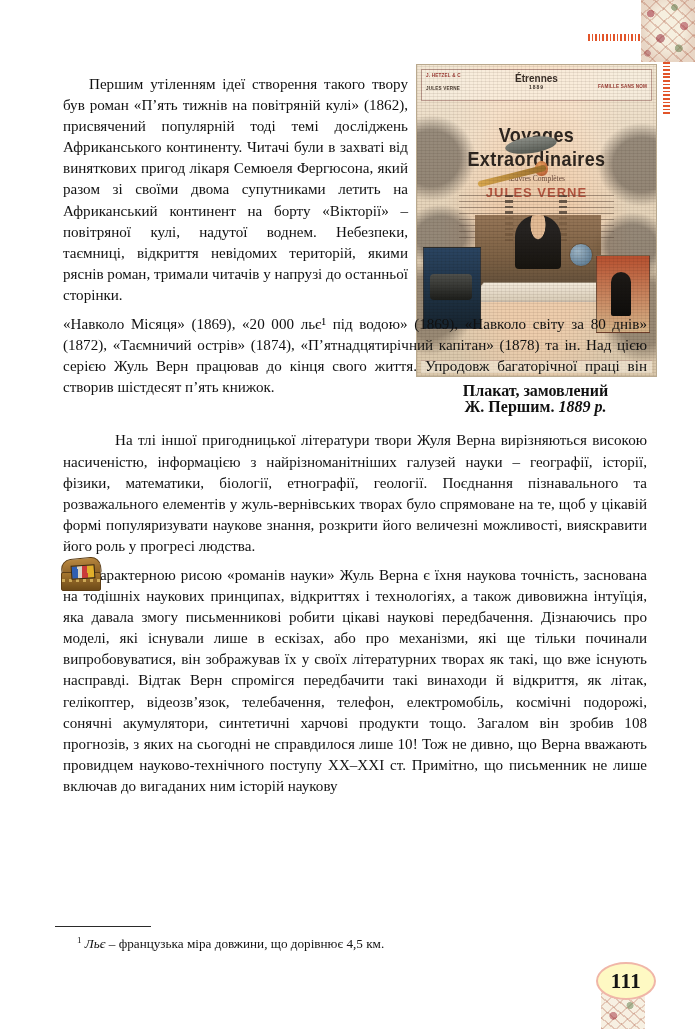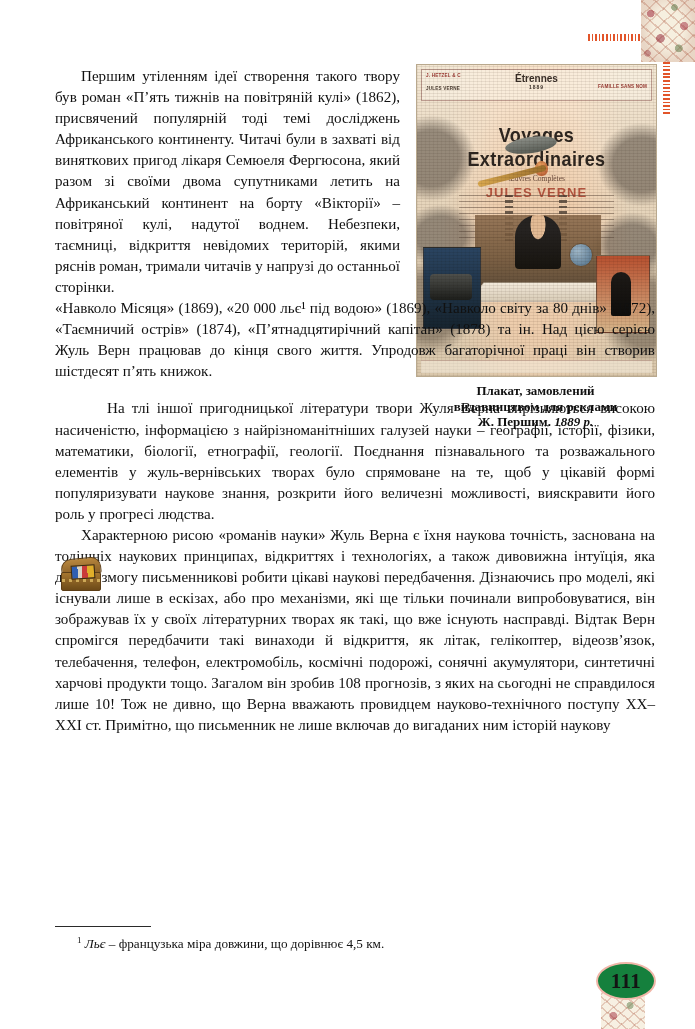--- a/index.html
+++ b/index.html
@@ -76,41 +76,41 @@
     border-radius: 3px 3px 0 0;
   }
   .page-num-oval {
     position: absolute;
     left: 596px;
     top: 962px;
     width: 56px;
     height: 34px;
     border: 2px solid #f0b6a8;
     border-radius: 50%;
-    background: #15803d;
+    background: #fef9c3;
     display: flex;
     align-items: center;
     justify-content: center;
   }
   .page-num-oval span {
     font-size: 21px;
     font-weight: bold;
     letter-spacing: .5px;
     color: #141414;
   }
 
   
   .content {
     position: absolute;
     left: 55px;
     top: 66px;
     width: 600px;
   }
   p.body {
-    margin: 0;
+    margin: 8px;
     font-size: 15.1px;
     line-height: 21.1px;
     text-align: justify;
     text-indent: 26px;
     hyphens: manual;
   }
   .narrow {
     width: 345px;
   }
   p.noindent { text-indent: 0; }
@@ -256,21 +256,21 @@
   }
   .poster-foot {
     position: absolute; left: 4px; right: 4px; bottom: 3px; height: 12px;
     background: rgba(250,242,228,.5);
     border-top: 1px solid rgba(120,60,50,.3);
   }
 
   .caption {
     margin-top: 6px;
     text-align: center;
-    font-size: 13px;
+    font-size: 16px;
     line-height: 15.5px;
     font-weight: bold;
     color: #111;
   }
   .caption .ital { font-style: italic; font-weight: bold; text-align: center; }
 
   
   .chest-icon {
     position: absolute;
     left: 58px;
@@ -361,21 +361,20 @@
     <div class="globe"></div>
     <div class="papers"></div>
     <div class="inset-left"></div>
     <div class="inset-right"></div>
     <div class="poster-noise"></div>
     <div class="poster-foot"></div>
   </div>
 
   <div class="caption">
     <div>Плакат, замовлений</div>
-    <div>видавництвом для реклами</div>
     <div>
       <span>Ж. Першим.</span>
       <span class="ital">1889 р.</span>
     </div>
   </div>
 </div>
 
 <div class="content">
   <p class="body narrow">Першим утіленням ідеї створення такого твору був роман «П’ять тижнів на повітряній кулі» (1862), присвячений популярній тоді темі досліджень Африканського континенту. Читачі були в захваті від виняткових пригод лікаря Семюеля Фергюсона, який разом зі своїми двома супутниками летить на Африканський континент на борту «Вікторії» – повітряної кулі, надутої воднем. Небезпеки, таємниці, відкриття невідомих територій, якими ряснів роман, тримали читачів у напрузі до останньої сторінки.</p>
   <p class="body noindent">«Навколо Місяця» (1869), «20 000 льє¹ під водою» (1869), «Навколо світу за 80 днів» (1872), «Таємничий острів» (1874), «П’ятнадцятирічний капітан» (1878) та ін. Над цією серією Жуль Верн працював до кінця свого життя. Упродовж багаторічної праці він створив шістдесят п’ять книжок.</p>

